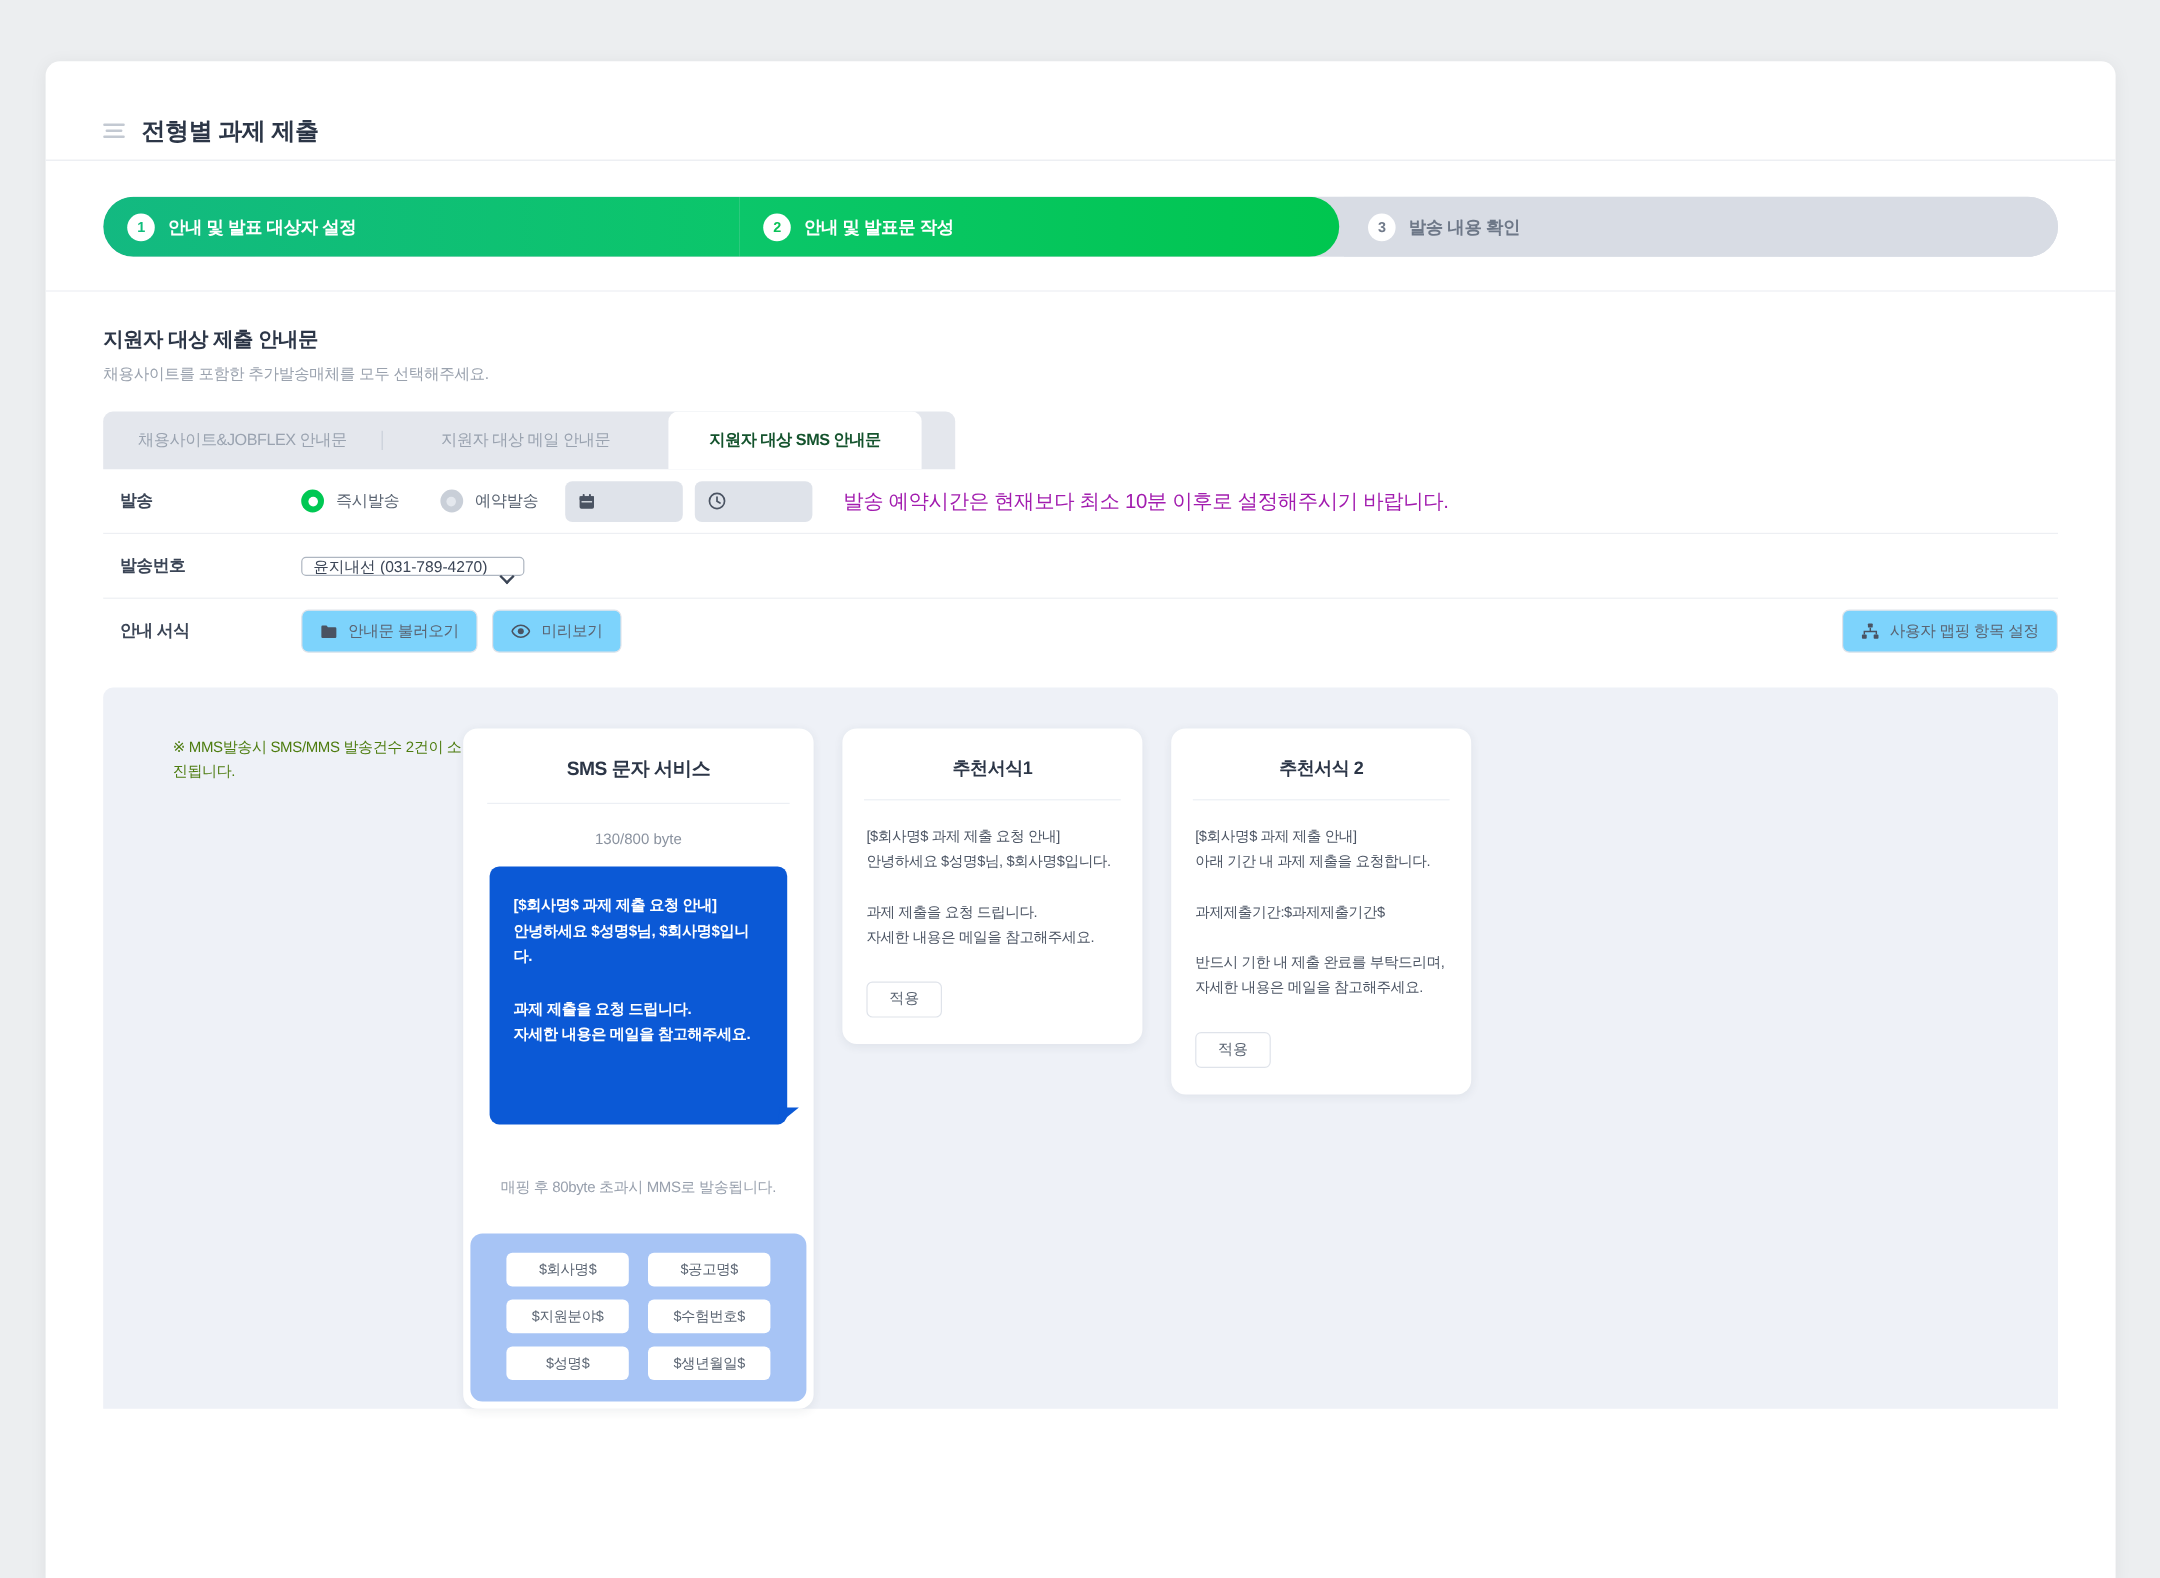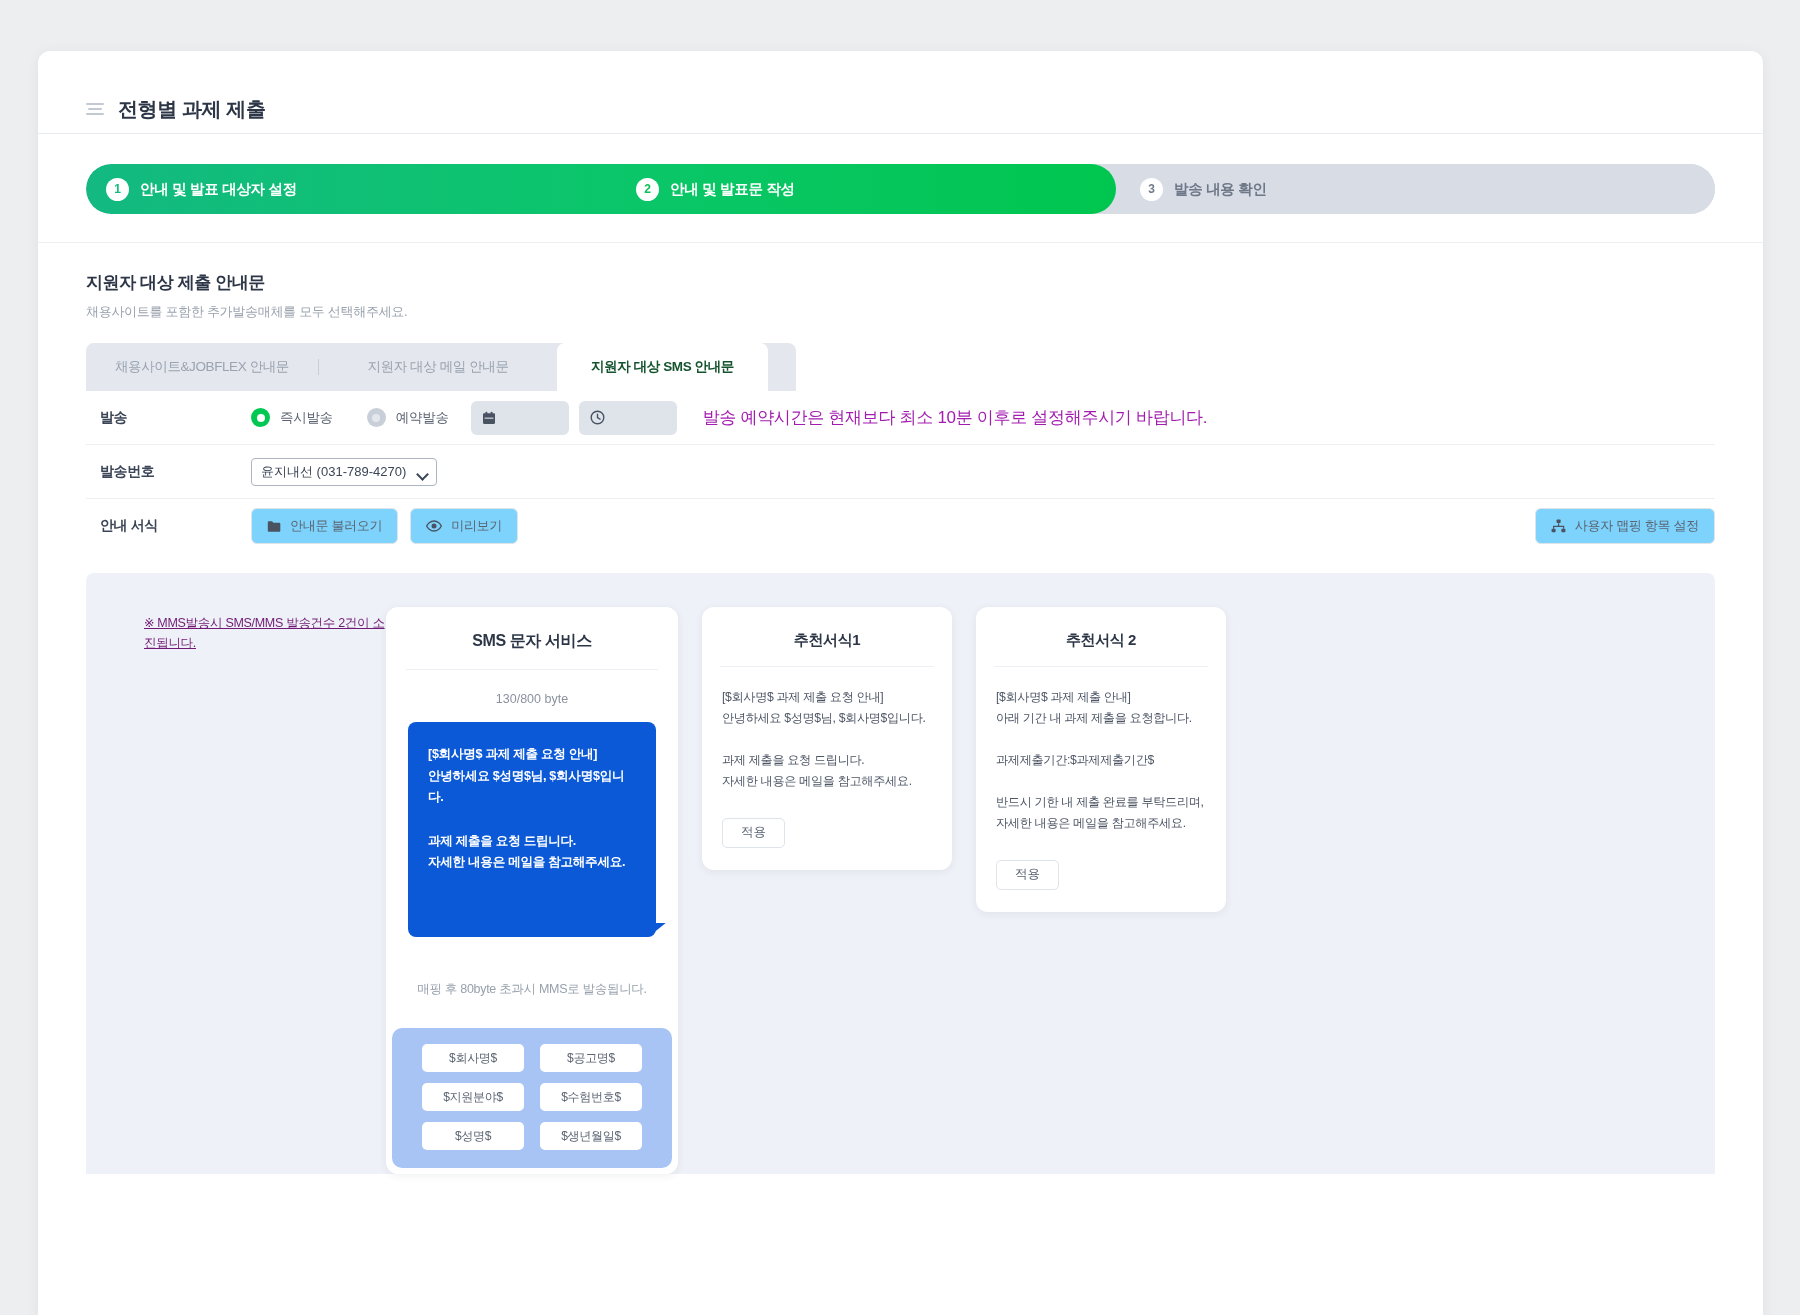--- a/index.html
+++ b/index.html
@@ -159,21 +159,21 @@
   }
   .pick-input.time { margin-left: 10px; }
   .hint {
     margin-left: 26px;
     font-size: 17px; color: #a21caf; letter-spacing: -0.3px;
   }
 
   
   .sel {
     appearance: none; -webkit-appearance: none;
-    height: 28px; min-width: 186px;
+    height: 16px; min-width: 186px;
     border: 1px solid #aeb6c1; border-radius: 4px;
     background: #ffffff;
     font-size: 13px; color: #3b4556;
     padding: 0 26px 0 9px;
     font-family: "Liberation Sans", sans-serif;
     cursor: pointer;
   }
   .sel-wrap { position: relative; display: inline-flex; }
   .sel-wrap::after {
     content: ""; position: absolute; right: 10px; top: 12px;
@@ -200,21 +200,21 @@
     margin: 20px 48px 0 48px;
     background: #eef1f7;
     border-radius: 8px 8px 0 0;
     min-height: 420px;
     display: flex;
     padding: 34px 0 0 0;
   }
   .mms-note {
     width: 300px; flex: 0 0 300px;
     padding: 6px 0 0 58px;
-    font-size: 12.5px; color: #701a75; line-height: 1.6; letter-spacing: -0.3px; text-decoration: underline;
+    font-size: 12.5px; color: #4d7c0f; line-height: 1.6; letter-spacing: -0.3px;
   }
 
   .cards { display: flex; gap: 24px; align-items: flex-start; }
 
   .phone-card {
     width: 292px;
     background: #ffffff;
     border-radius: 12px;
     box-shadow: 0 2px 8px rgba(38,50,74,0.07);
     overflow: hidden;

